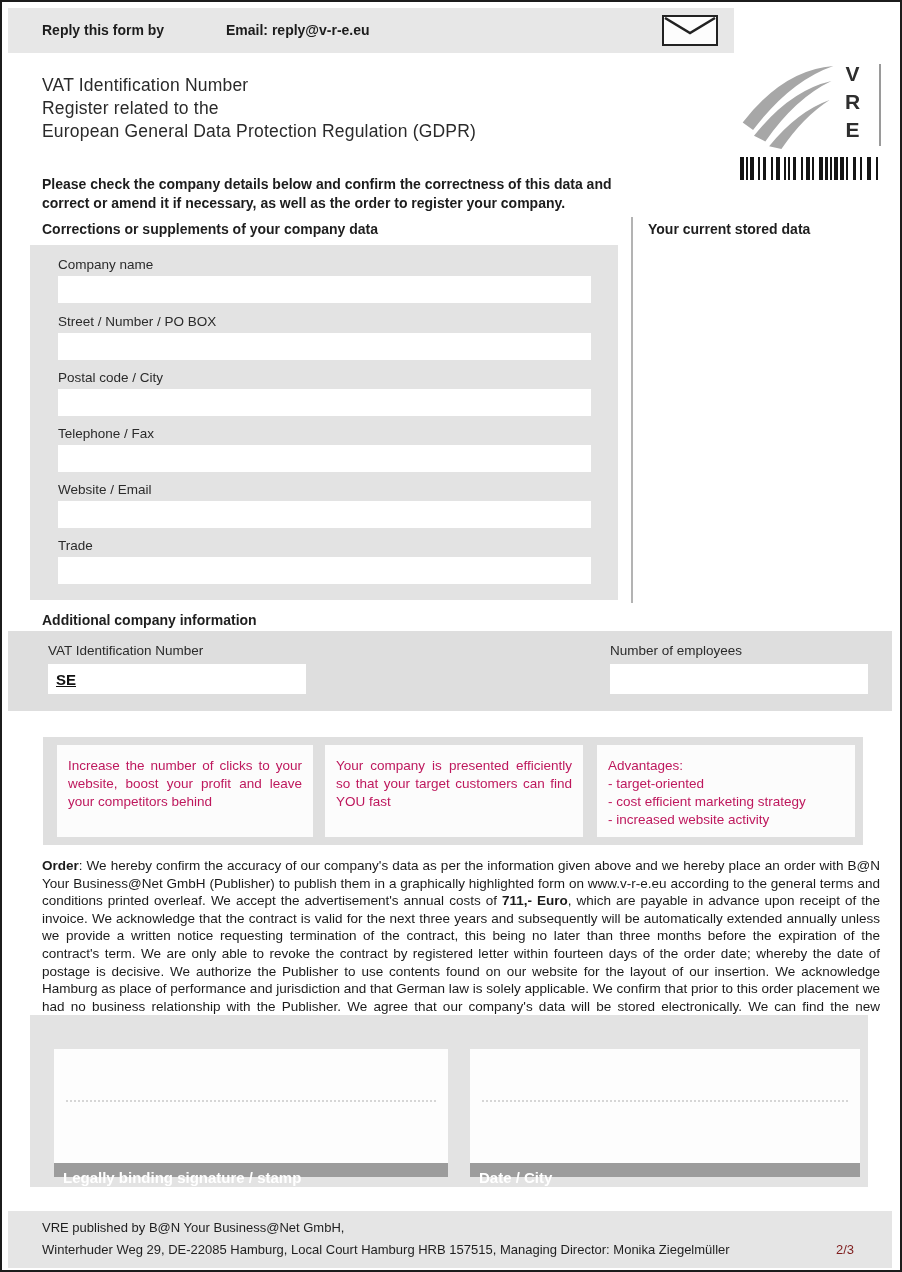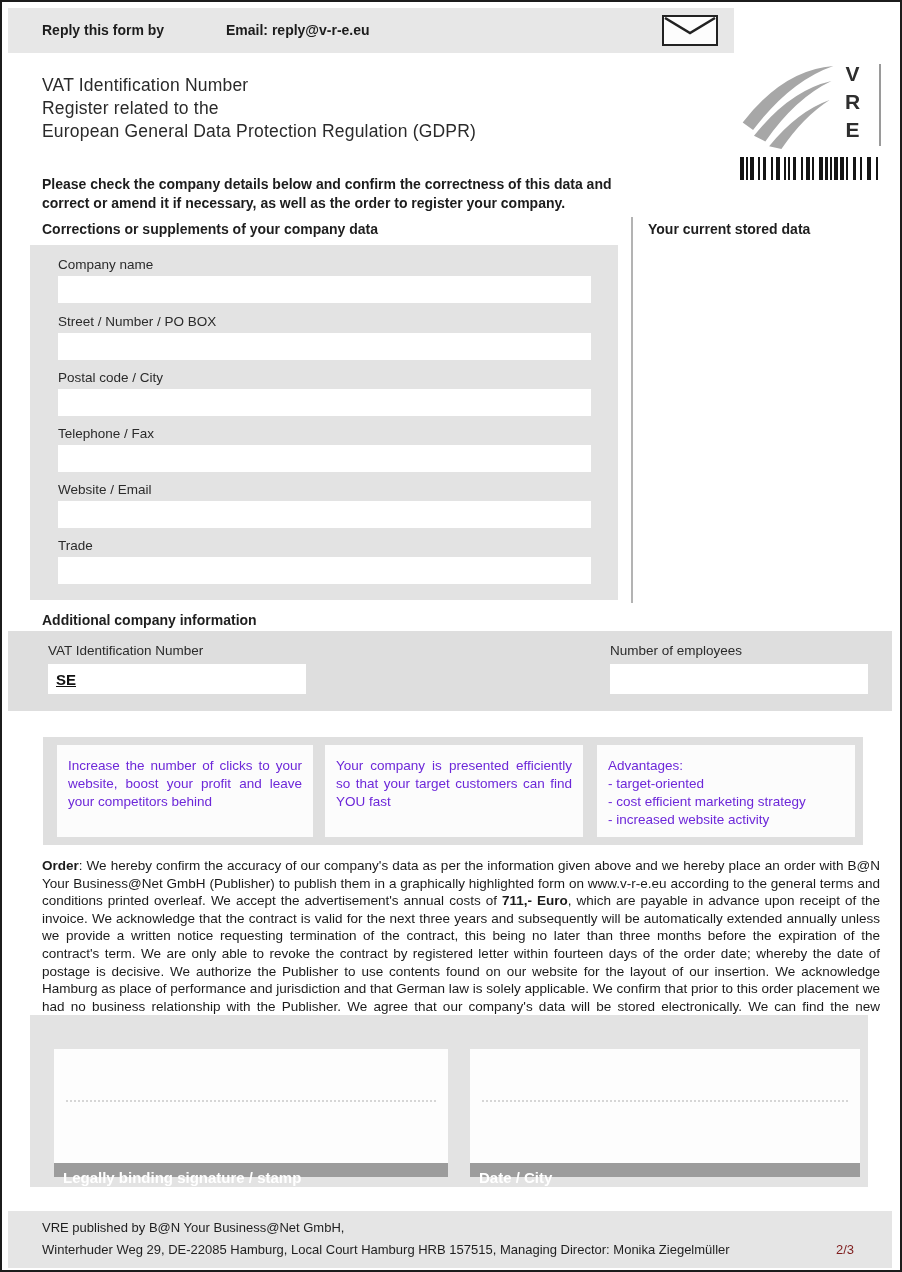--- a/index.html
+++ b/index.html
@@ -47,21 +47,21 @@
   .add-header { position:absolute; left:42px; top:612px; font-size:14px; font-weight:bold; }
   .add-band { position:absolute; left:8px; top:631px; width:884px; height:80px; background:#dedede; }
   .add-col { position:absolute; top:12px; width:258px; }
   .add-col .flabel { display:block; font-size:13.5px; color:#2b2b2b; margin-bottom:6px; }
   .add-col .finput { width:258px; height:30px;text-decoration:underline; }
   .add-col.c1 { left:40px; } .add-col.c2 { left:317px; } .add-col.c3 { left:602px; }
   .finput.vat { font-weight:bold; font-size:15px; }
 
   
   .benefits-band { position:absolute; left:43px; top:737px; width:820px; height:108px; background:#dfdfdf; }
-  .benefit-box { position:absolute; top:8px; height:92px; background:#fcfcfc; padding:12px 11px; font-size:13.5px; line-height:18px; color:#6d28d9; }
+  .benefit-box { position:absolute; top:8px; height:92px; background:#fcfcfc; padding:12px 11px; font-size:13.5px; line-height:18px; color:#be185d; }
   .benefit-box.b1 { left:14px; width:256px; text-align:justify; }
   .benefit-box.b2 { left:282px; width:258px; text-align:justify; }
   .benefit-box.b3 { left:554px; width:258px; }
   .benefit-box.b3 div { white-space:nowrap; }
 
   
   .order { position:absolute; left:42px; top:857px; width:838px; font-size:13.5px; line-height:17.6px; text-align:justify; color:#1b1b1b; }
   .order b { font-weight:bold; }
 
   

